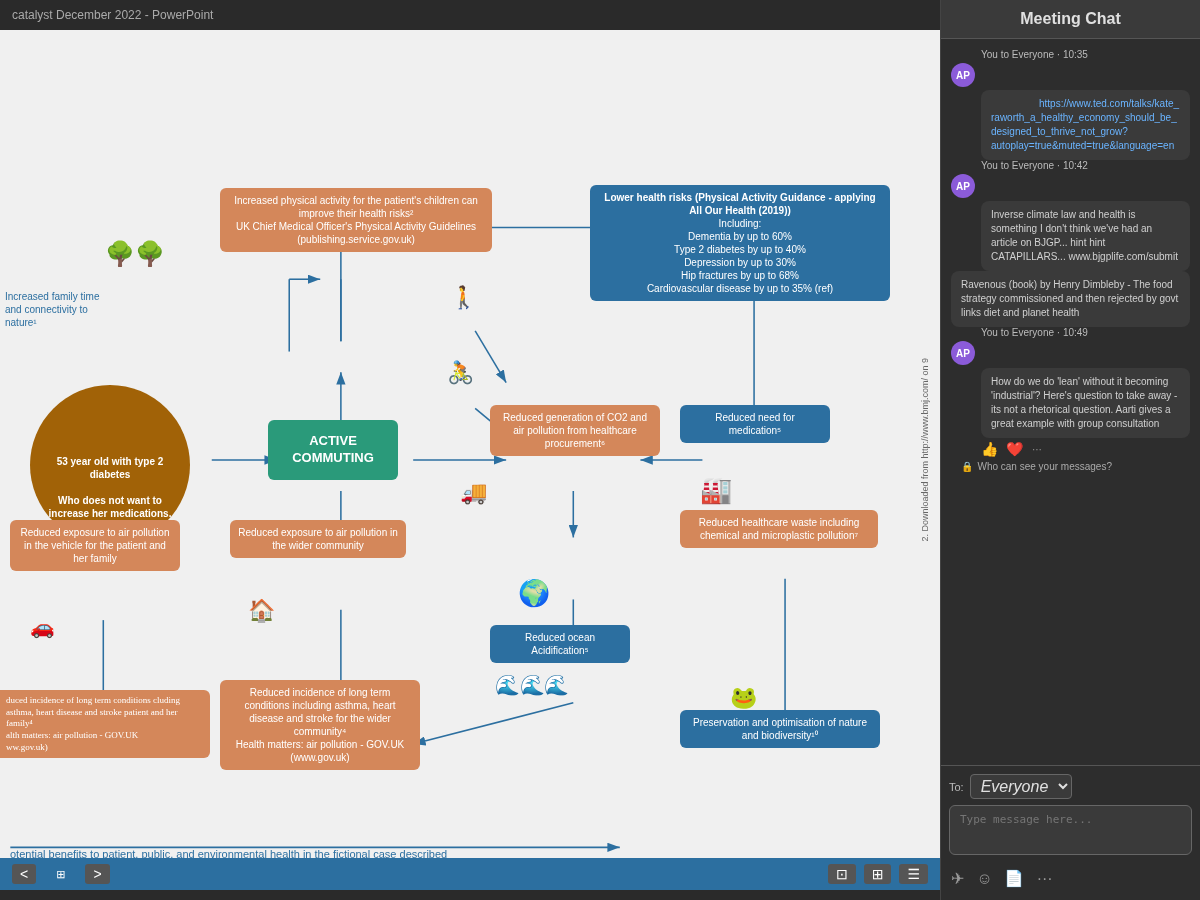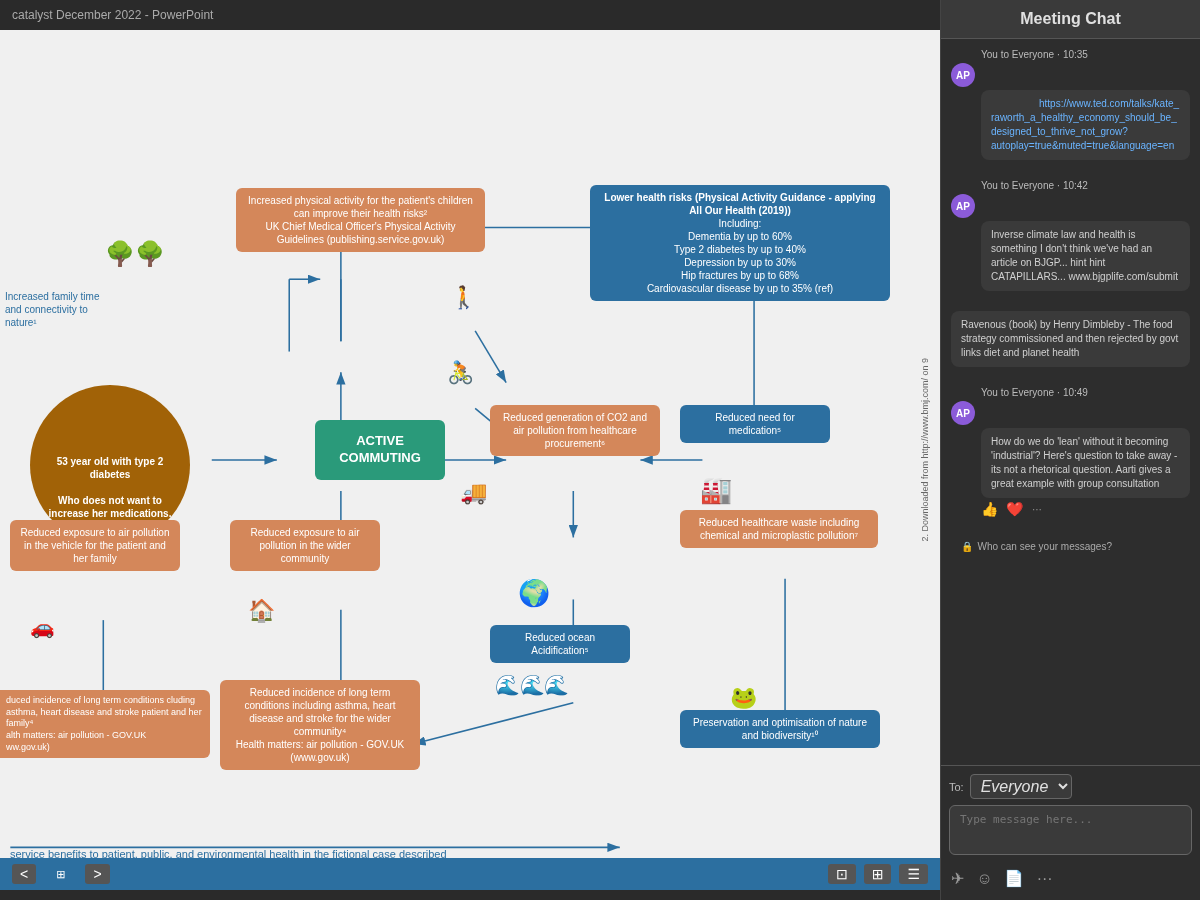--- a/index.html
+++ b/index.html
@@ -64,21 +64,20 @@
     .box-blue {
       background: #2c6fa0;
       color: #fff;
     }
 
     .box-teal {
       background: #2a9a7a;
       color: #fff;
       font-weight: bold;
       font-size: 13px;
-      margin-left: 47px;
     }
 
     .circle-blue {
       position: absolute;
       background: #a16207;
       color: #fff;
       border-radius: 50%;
       font-size: 10px;
       text-align: center;
       display: flex;
@@ -143,21 +142,21 @@
       text-align: center;
       border-bottom: 1px solid #555;
     }
 
     .chat-area {
       flex: 1;
       overflow-y: auto;
       padding: 10px;
       display: flex;
       flex-direction: column;
-      gap: 20px;
+      gap: 0;
     }
 
     .chat-msg {
       display: flex;
       flex-direction: column;
       gap: 3px;
     }
 
     .chat-sender {
       display: flex;
@@ -373,21 +372,21 @@
         <line x1="460" y1="290" x2="490" y2="340" stroke="#2c6fa0" stroke-width="1.5" marker-end="url(#arrowhead)"></line>
 
         <line x1="460" y1="365" x2="490" y2="390" stroke="#2c6fa0" stroke-width="1.5" marker-end="url(#arrowhead)"></line>
       </svg>
 
       <div class="box box-blue" style="left:590px; top:155px; width:300px; font-size:10px;">
         <strong>Lower health risks (Physical Activity Guidance - applying All Our Health (2019))</strong><br>
         <span>Including:<br>Dementia by up to 60%<br>Type 2 diabetes by up to 40%<br>Depression by up to 30%<br>Hip fractures by up to 68%<br>Cardiovascular disease by up to 35% (ref)</span>
       </div>
 
-      <div class="box" style="left:220px; top:158px; width:249px;margin-left:16px;">
+      <div class="box" style="left:220px; top:158px; width:272px;">
         <span>Increased physical activity for the patient's children can improve their health risks²<br>UK Chief Medical Officer's Physical Activity Guidelines (publishing.service.gov.uk)</span>
       </div>
 
       <div style="position:absolute; left:5px; top:260px; color:#2c6fa0; font-size:10px; width:100px; line-height:1.3;">
         <span>Increased family time and connectivity to nature¹</span>
       </div>
 
       <div style="position:absolute; left:105px; top:210px; font-size:24px;">🌳🌳</div>
 
       <div style="position:absolute; left:450px; top:255px; font-size:22px;">🚶</div>
@@ -408,21 +407,21 @@
       <div class="box" style="left:490px; top:375px; width:170px;">
         <span>Reduced generation of CO2 and air pollution from healthcare procurement⁶</span>
       </div>
 
       <div class="box box-blue" style="left:680px; top:375px; width:150px;">
         <span>Reduced need for medication⁵</span>
       </div>
 
       <div style="position:absolute; left:700px; top:445px; font-size:26px;">🏭</div>
 
-      <div class="box" style="left:230px; top:490px; width:150px;">
+      <div class="box" style="left:230px; top:490px; width:176px;">
         <span>Reduced exposure to air pollution in the wider community</span>
       </div>
 
       <div style="position:absolute; left:248px; top:568px; font-size:22px;">🏠</div>
 
 
       <div style="position:absolute; left:518px; top:548px; font-size:26px;">🌍</div>
 
       <div class="box" style="left:680px; top:480px; width:198px;">
         <span>Reduced healthcare waste including chemical and microplastic pollution⁷</span>
@@ -443,26 +442,26 @@
       <div class="box" style="left:220px; top:650px; width:200px;">
         <span>Reduced incidence of long term conditions including asthma, heart disease and stroke for the wider community⁴<br>Health matters: air pollution - GOV.UK (www.gov.uk)</span>
       </div>
 
       <div style="position:absolute; left:730px; top:655px; font-size:22px;">🐸</div>
 
       <div class="box box-blue" style="left:680px; top:680px; width:200px;">
         <span>Preservation and optimisation of nature and biodiversity¹⁰</span>
       </div>
 
-      <div style="position:absolute; left:0; top:660px; width:210px; background:#d4875a; color:#fff; border-radius:0 6px 6px 0; font-size:9px; padding:5px 6px; line-height:1.3;">
+      <div style="position:absolute; left:0; top:660px; width:210px; background:#d4875a; color:#fff; border-radius:0 6px 6px 0; font-size:9px; padding:5px 6px; line-height:1.3;font-family:Liberation Serif, serif;">
         <span>duced incidence of long term conditions cluding asthma, heart disease and stroke patient and her family⁴<br>alth matters: air pollution - GOV.UK<br>ww.gov.uk)</span>
       </div>
 
       <div style="position:absolute; bottom:30px; left:0; right:0; color:#2c6fa0; font-size:11px; padding:0 10px;">
-        <span>service benefits to patient, public, and environmental health in the fictional case described</span>
+        <span>otential benefits to patient, public, and environmental health in the fictional case described</span>
       </div>
 
     </div>
 
     <div class="bottom-bar">
       <button class="nav-btn">&lt;</button>
       <span>⊞</span>
       <button class="nav-btn">&gt;</button>
       <div class="bottom-nav">
         <button class="nav-btn">⊡</button>

